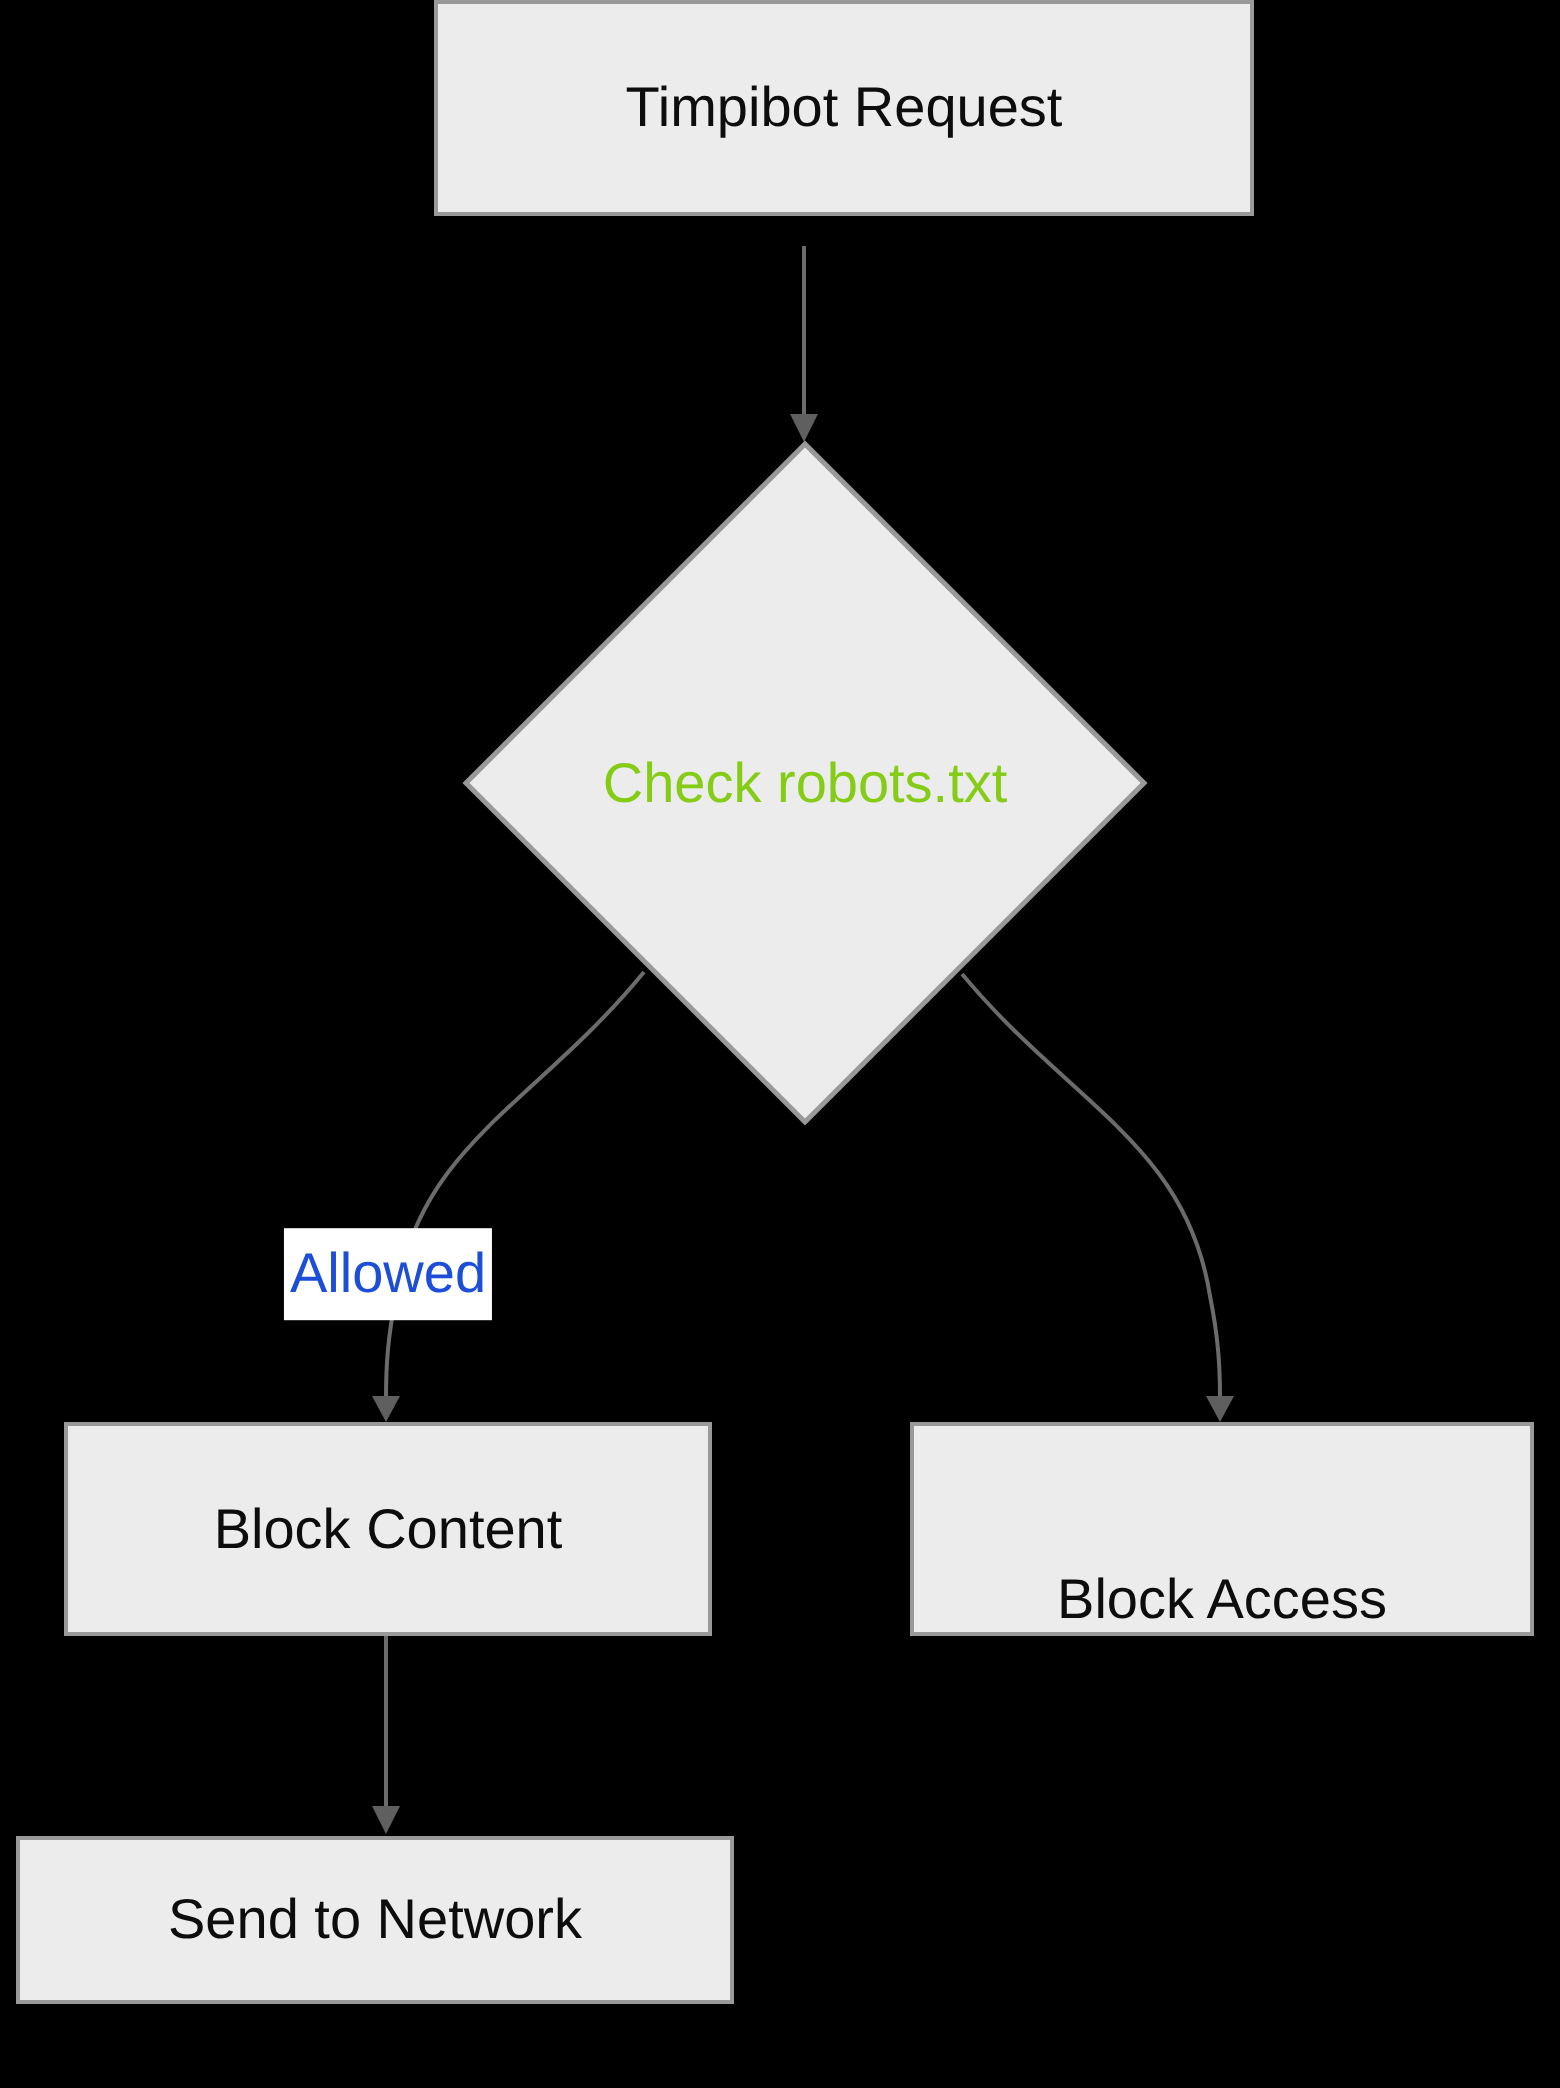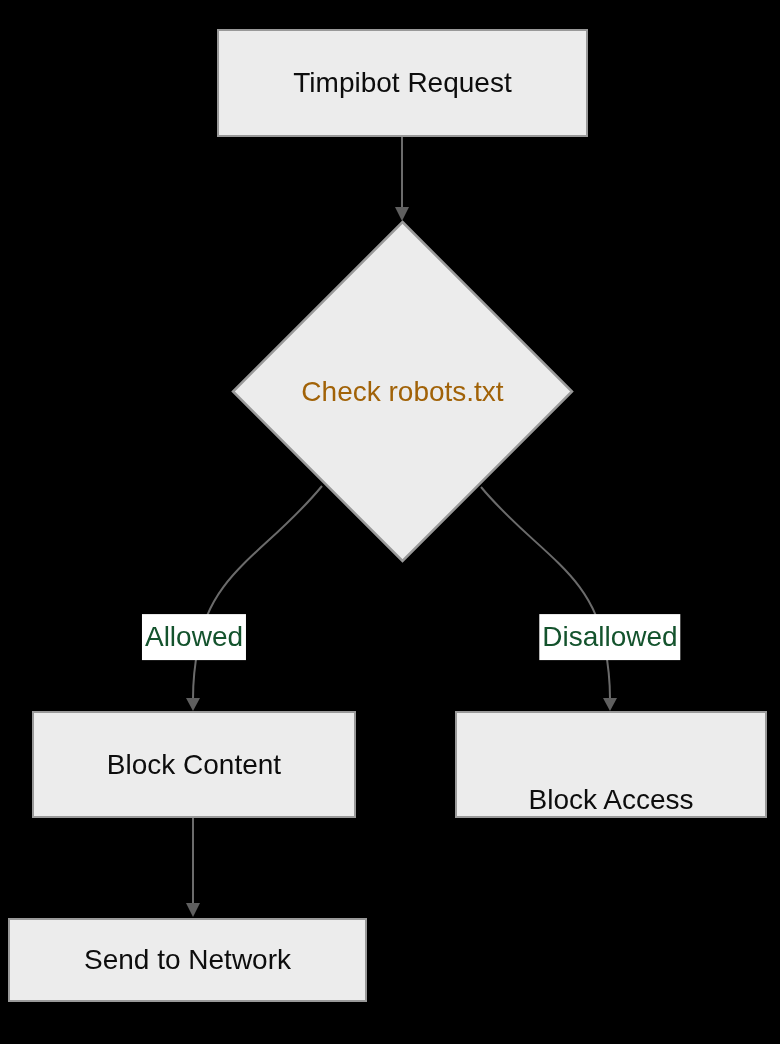--- a/index.html
+++ b/index.html
@@ -37,49 +37,49 @@
     background: #ececec;
     border: 2.5px solid #999999;
     display: flex;
     align-items: center;
     justify-content: center;
     color: #0d0d0d;
     font-size: 28px;
     text-align: center;
     box-sizing: border-box;
   }
-  .node-request { left: 217px; top: 29px;  width: 371px; height: 108px; }
+  .node-request { left: 217px; top: 0;  width: 410px; height: 108px; }
   .node-crawl   { left: 32px;  top: 711px; width: 324px; height: 107px; }
   .node-block   { left: 455px; top: 711px; width: 312px; height: 107px; align-items: flex-end; }
   .node-send    { left: 8px;  top: 918px; width: 359px; height: 84px; }
 
   .diamond-wrap {
     position: absolute;
     left: 231px; top: 220px;
     width: 343px; height: 343px;
     z-index: 2;
   }
   .diamond-wrap svg { display: block; }
   .diamond-label {
     position: absolute;
     left: 0; top: 0;
     width: 343px; height: 343px;
     display: flex;
     align-items: center;
     justify-content: center;
-    color: #a16207;
+    color: #84cc16;
     font-size: 28px;
     text-align: center;
     z-index: 3;
   }
   .edge-label {
     position: absolute;
     z-index: 4;
     background: #ffffff;
-    color: #14532d;
+    color: #1d4ed8;
     font-size: 28px;
     line-height: 1.35;
     padding: 4px 3px;
     white-space: nowrap;
     transform: translate(-50%, -50%);
   }
   .edge-label-allowed    { left: 194px; top: 637px; }
   .edge-label-disallowed { left: 610px; top: 637px; }
 </style>
 </head>
@@ -116,21 +116,20 @@
 
   <div class="diamond-wrap">
     <svg width="343" height="343" viewBox="0 0 343 343">
       <polygon points="171.5,2 341,171.5 171.5,341 2,171.5" fill="#ececec" stroke="#999999" stroke-width="2.5"></polygon>
     </svg>
     <div class="diamond-label">Check robots.txt</div>
   </div>
 
   <div class="edge-label edge-label-allowed">Allowed</div>
 
-  <div class="edge-label edge-label-disallowed">Disallowed</div>
 
   <div class="node-rect node-crawl">
     <span>Block Content</span>
   </div>
 
   <div class="node-rect node-block">
     <span>Block Access</span>
   </div>
 
   <div class="node-rect node-send">

